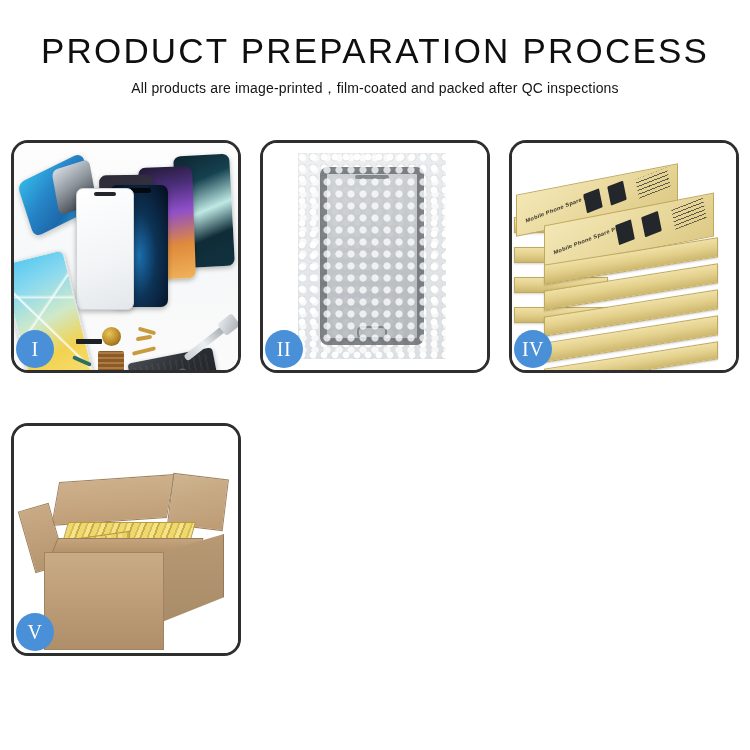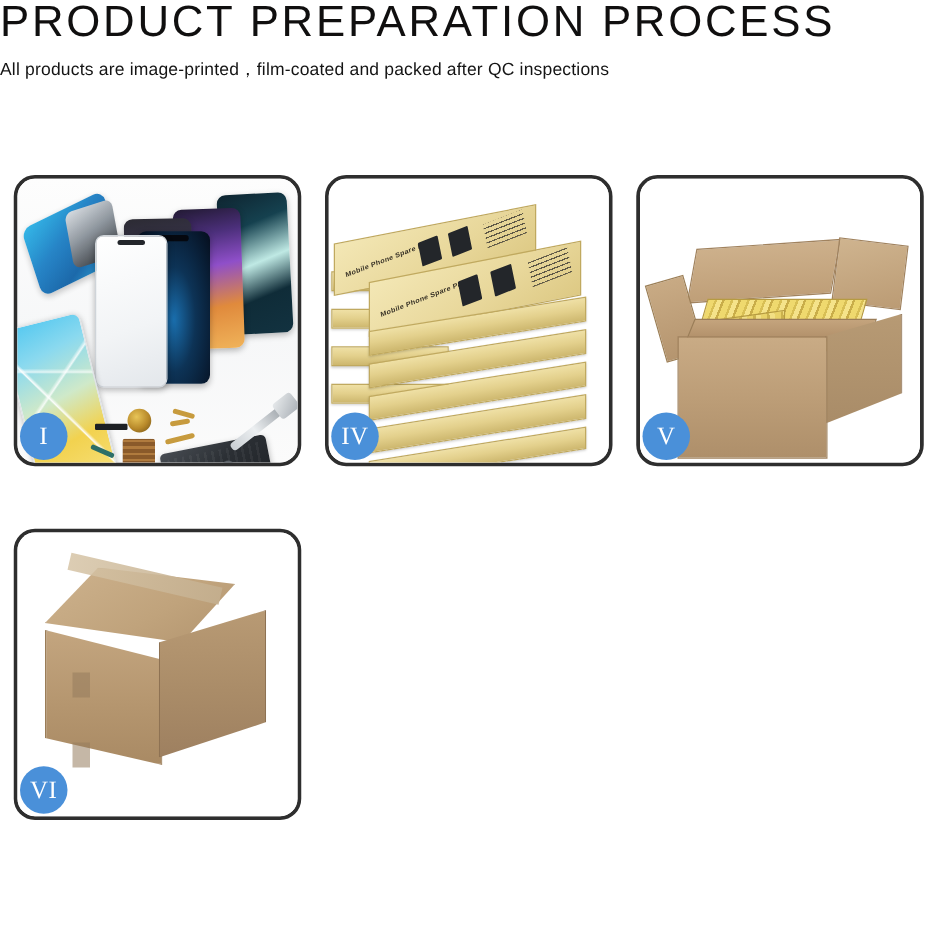--- a/index.html
+++ b/index.html
@@ -10,20 +10,22 @@
   body {
     width: 750px;
     height: 750px;
     font-family: "Liberation Sans", sans-serif;
     overflow: hidden;
     position: relative;
   }
 
   
   #header {
+    padding-top: 33px;
+    text-align: center;
   }
   #page-title {
     font-family: "Liberation Sans", sans-serif;
     font-size: 35px;
     font-weight: 500;
     letter-spacing: 2.2px;
     color: #100f0f;
     line-height: 1;
     white-space: nowrap;
   }
@@ -383,20 +385,29 @@
       <div class="sp sp-cable3"></div>
       <div class="sp sp-cable4"></div>
 
       <div class="logicboard"></div>
       <div class="screwdriver"></div>
 
     </div>
     <div class="step-badge">I</div>
   </div>
 
+  <div class="step-card">
+    <div class="card-photo scene-bubble">
+      <div class="bubble-sheet">
+        <div class="screen-under"></div>
+      </div>
+      <div class="bubble-overlay"></div>
+    </div>
+    <div class="step-badge">II</div>
+  </div>
 
 
   <div class="step-card">
     <div class="card-photo scene-stack">
 
       <div class="kbox" style="left:2px;  top:74px;  width:92px; height:14px;"></div>
       <div class="kbox" style="left:2px;  top:104px; width:92px; height:14px;"></div>
       <div class="kbox" style="left:2px;  top:134px; width:92px; height:14px;"></div>
       <div class="kbox" style="left:2px;  top:164px; width:92px; height:14px;"></div>
 
@@ -430,25 +441,14 @@
       <div class="yellow-fill"></div>
       <div class="yellow-fill2"></div>
       <div class="carton-flap-left"></div>
       <div class="carton-flap-front"></div>
       <div class="carton-side"></div>
       <div class="carton-front"></div>
     </div>
     <div class="step-badge">V</div>
   </div>
 
-  <div class="step-card">
-    <div class="card-photo scene-sealed">
-      <div class="sealed-top"></div>
-      <div class="sealed-tape"></div>
-      <div class="sealed-left"></div>
-      <div class="sealed-right"></div>
-      <div class="sealed-tab1"></div>
-      <div class="sealed-tab2"></div>
-    </div>
-    <div class="step-badge">VI</div>
-  </div>
 
 </div>
 
 </body></html>

